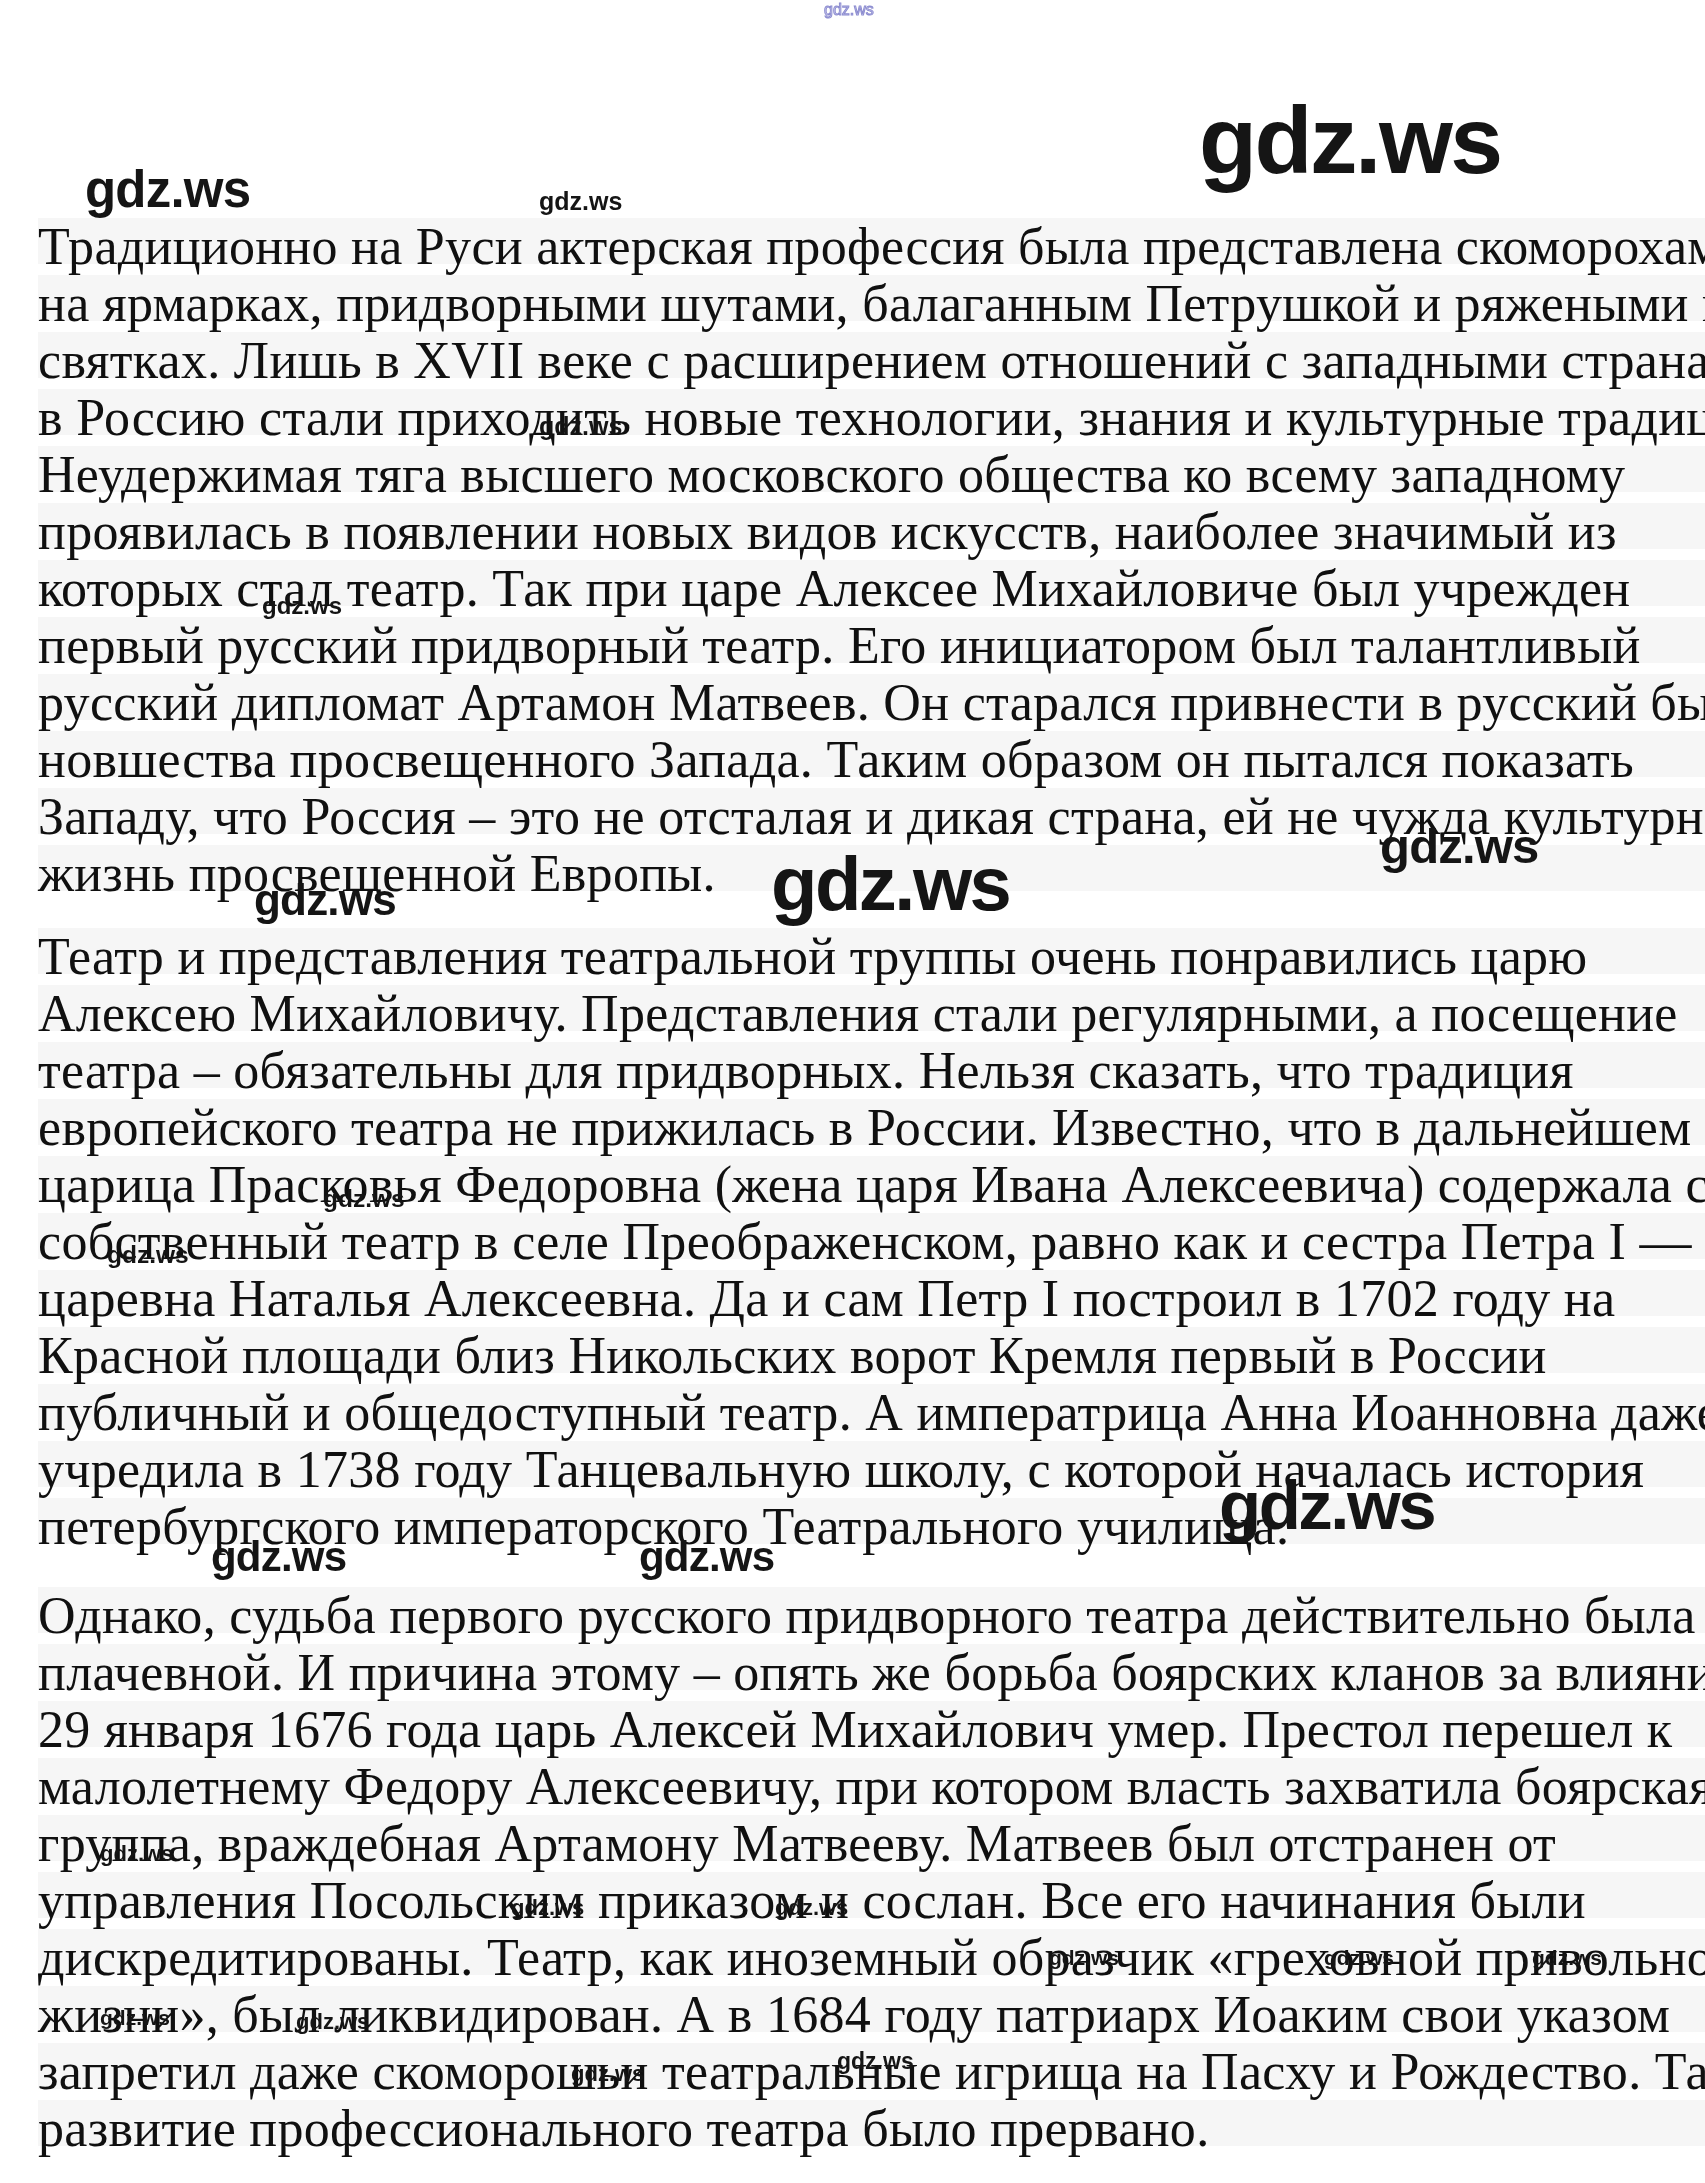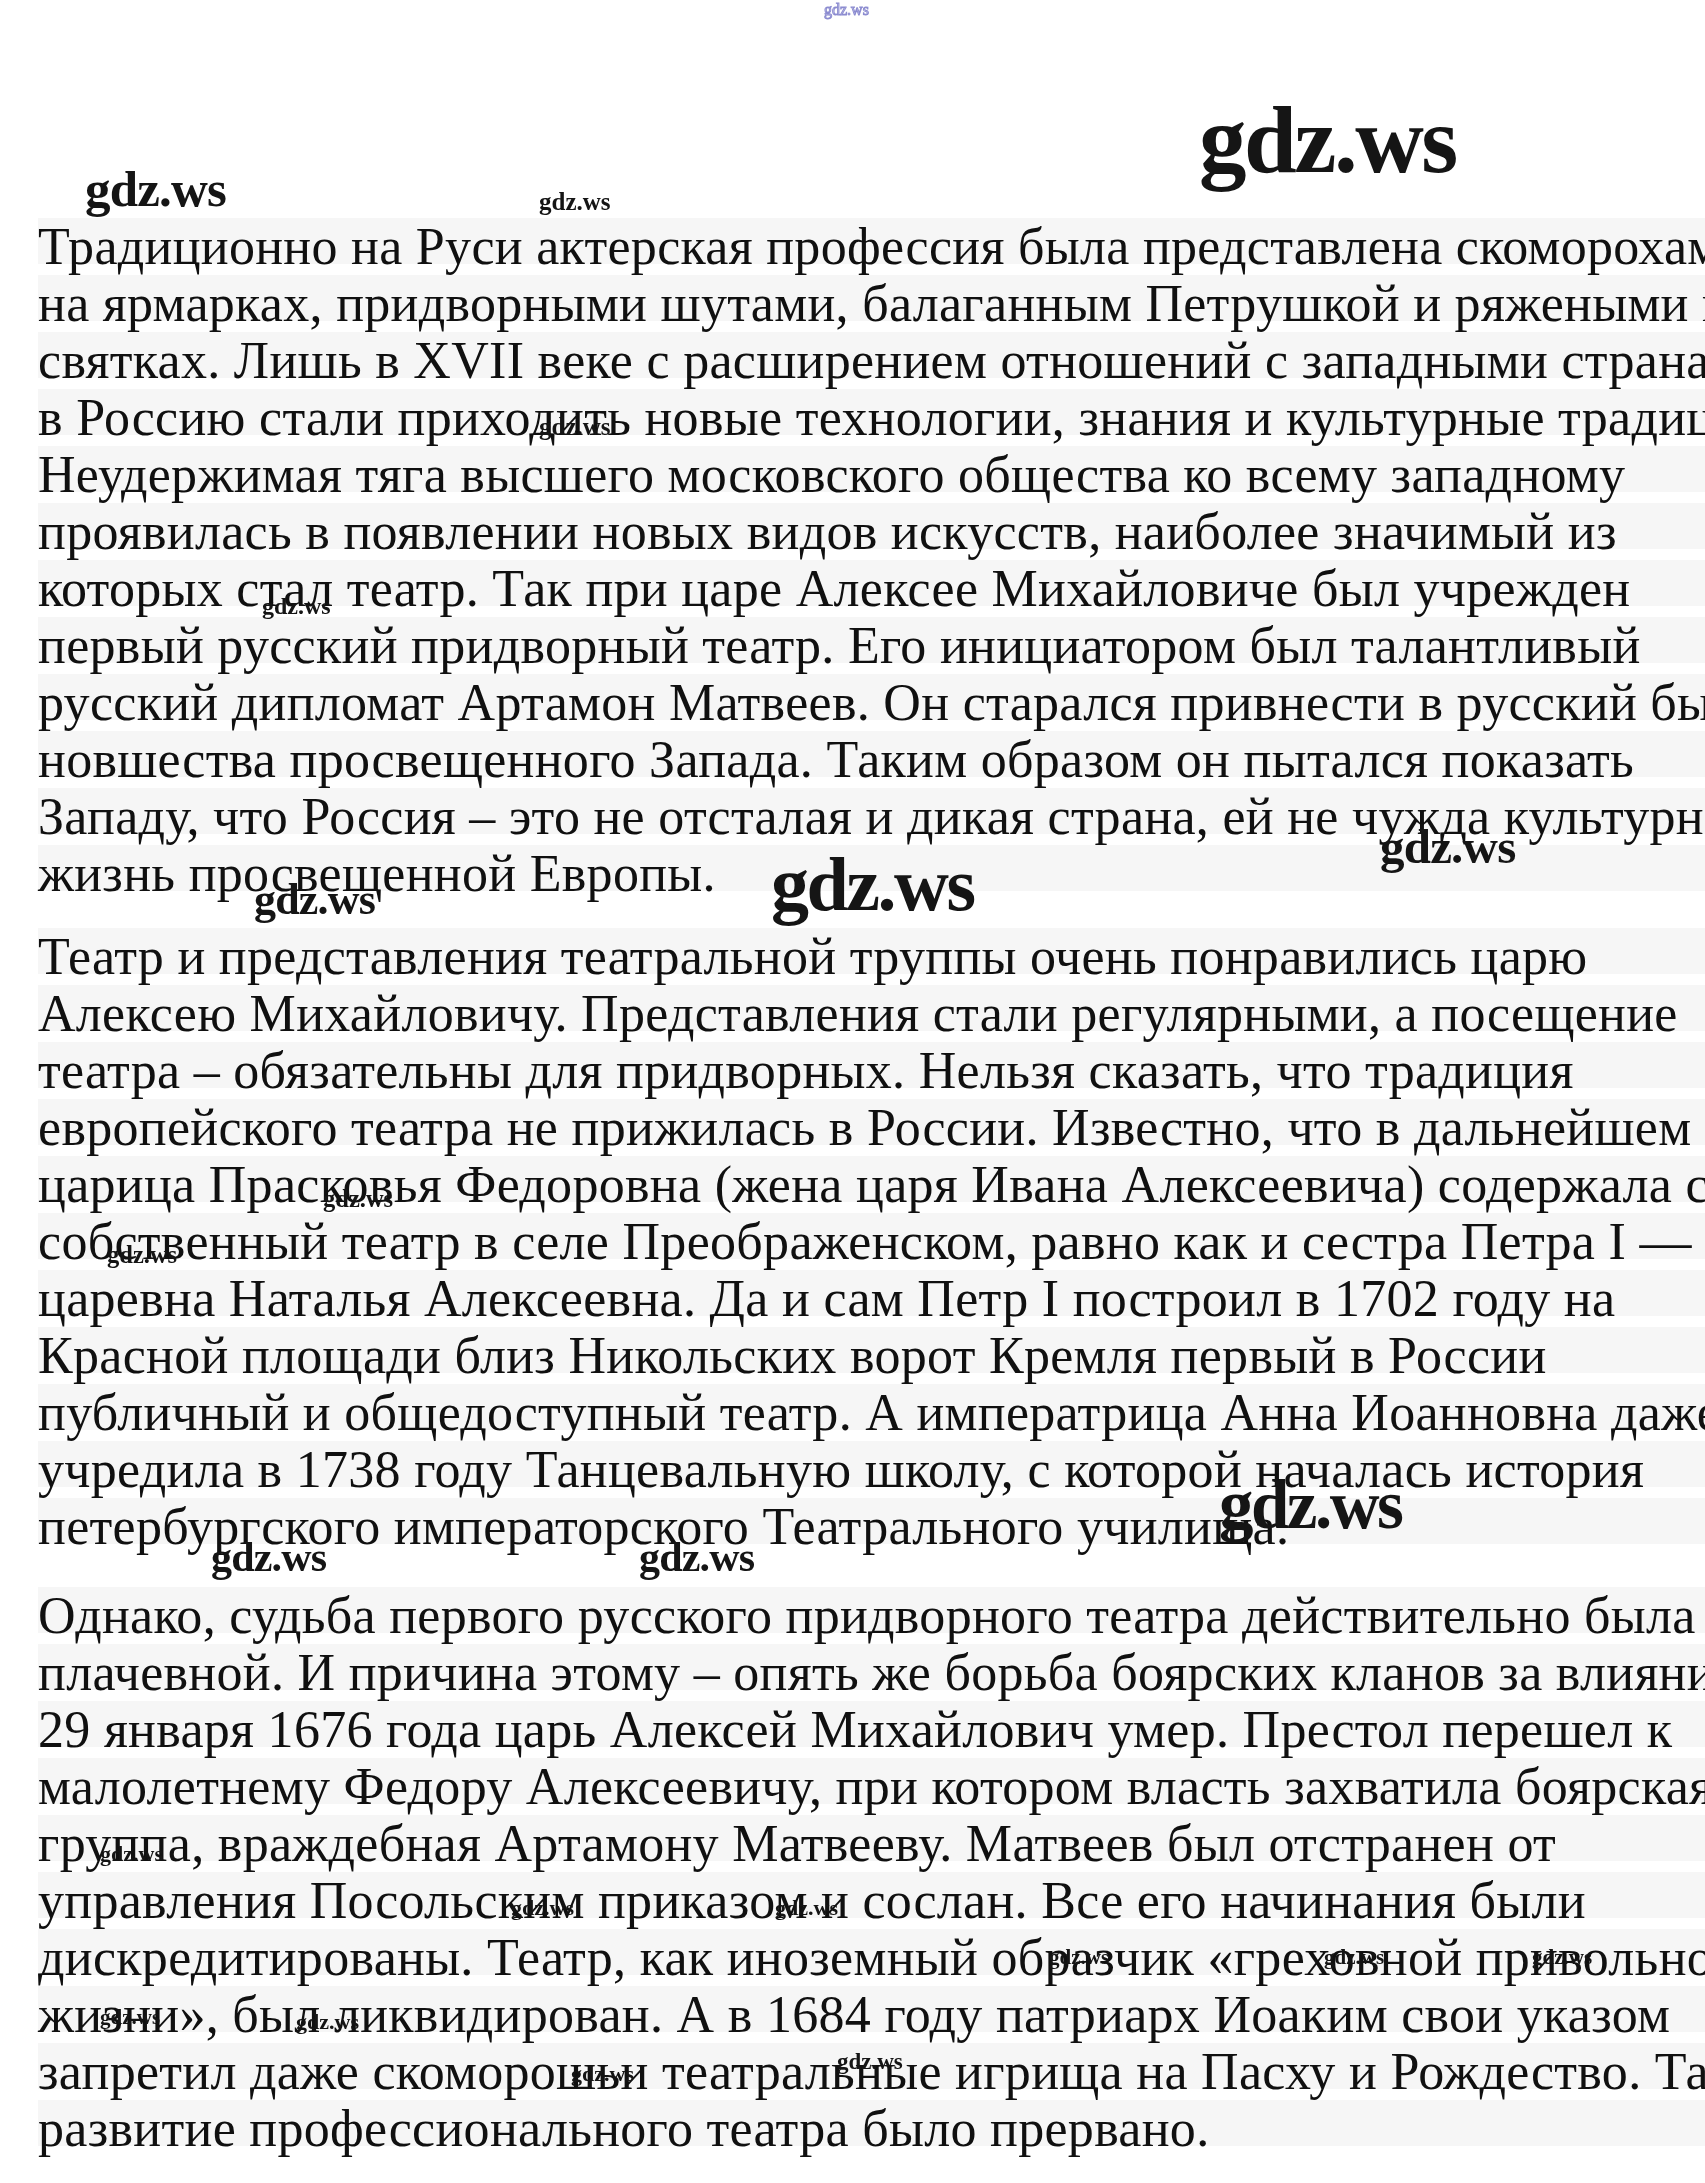--- a/index.html
+++ b/index.html
@@ -33,21 +33,21 @@
     letter-spacing:0.3px;
     white-space:pre;
     display:inline-block;
     background-image:repeating-linear-gradient(180deg,#f6f6f6 0px,#f6f6f6 46px,#ffffff 46px,#ffffff 57px);
   }
   .p1{top:214px;}
   .p2{top:924px;}
   .p3{top:1583px;}
   .wm{
     position:absolute;
-    font-family:Liberation Serif, serif;
+    font-family:Liberation Sans, sans-serif;
     line-height:1;
     white-space:nowrap;
   }
   .wm.small{font-weight:600;}
   .wm.mid{font-weight:700;letter-spacing:-0.8px;}
   .wm.big{font-weight:700;letter-spacing:-2.5px;}
   .wm.top{
     font-weight:500;
     color:rgba(196,196,236,0.55);
     -webkit-text-stroke:1px #8c8cd0;

